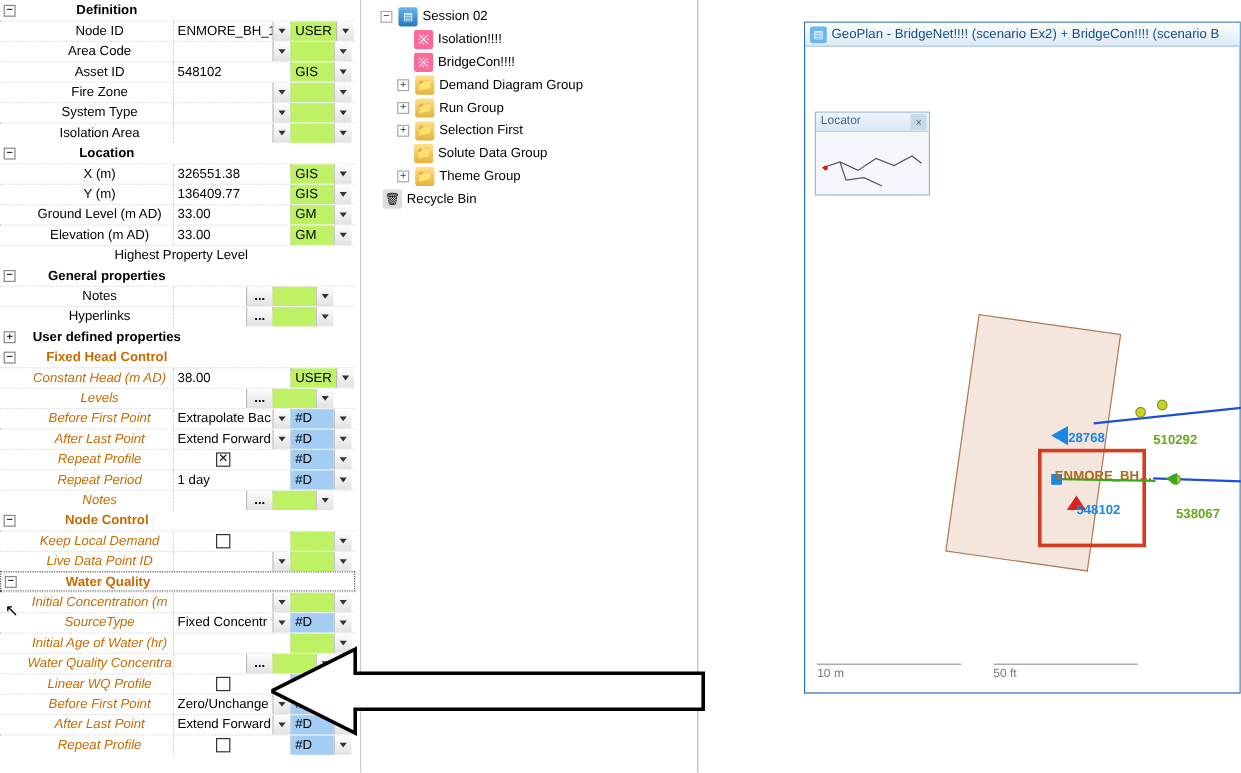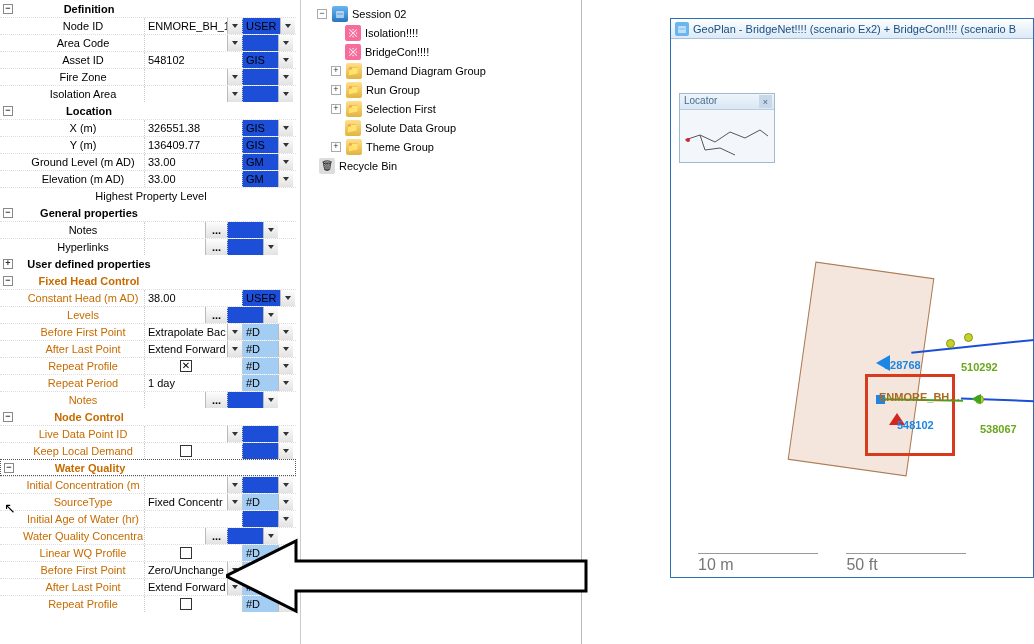--- a/index.html
+++ b/index.html
@@ -50,39 +50,39 @@
     flex: 0 0 144px;
     padding-left: 2px;
     white-space: nowrap;
     overflow: hidden;
     color: #000;
     text-align: center;
   }
   .label.indent1 { padding-left: 22px; flex-basis: 144px; }
   .label.bold { font-weight: bold; }
   .label.orange { color: #c66b00; }
-  .label.italic { }
+  .label.italic { font-style: italic; }
   .val {
     flex: 0 0 83px;
     border-left: 1px dotted #ccc;
     padding: 1px 3px;
     white-space: nowrap;
     overflow: hidden;
     height: 100%;
     display: flex;
     align-items: center;
   }
   .unitcol {
     flex: 0 0 36px;
     border-left: 1px dotted #ccc;
     padding: 1px 3px;
     height: 100%;
     display: flex;
     align-items: center;
-    background: #1d4ed8;
+    background: #bef264;
   }
   .unitcol.highlight { background: #a4cdf4; }
   .dropdown-btn {
     flex: 0 0 15px;
     border-left: 1px solid #bbb;
     background: linear-gradient(#fdfdfd,#e2e2e2);
     display: flex;
     align-items: center;
     justify-content: center;
     height: 100%;
@@ -284,24 +284,24 @@
     width:0;height:0;
     border-top:5px solid transparent;
     border-bottom:5px solid transparent;
     border-right:10px solid #3aa81f;
   }
   .square-blue {
     position:absolute; width:9px; height:9px; background:#1a86e6;
   }
   .scale-bar {
     position:absolute;
-    left:27px; bottom:6px;
+    left:10px; bottom:6px;
     width:280px;
     height:18px;
-    font-size:16px;
+    font-size:10px;
     color:#777;
   }
   .scale-seg { display:inline-block; border-top:1px solid #999; padding-top:2px; margin-right:4px;}
   
   .big-arrow {
     position:absolute;
     left:226px;
     top:536px;
     z-index:50;
     pointer-events:none;
@@ -347,20 +347,27 @@
       <span class="dropdown-btn"></span>
     </div>
     <div class="row">
       <span class="label indent1">Fire Zone</span>
       <span class="val"></span>
       <span class="dropdown-btn"></span>
       <span class="unitcol"></span>
       <span class="dropdown-btn"></span>
     </div>
     <div class="row">
+      <span class="label indent1">System Type</span>
+      <span class="val"></span>
+      <span class="dropdown-btn"></span>
+      <span class="unitcol"></span>
+      <span class="dropdown-btn"></span>
+    </div>
+    <div class="row">
       <span class="label indent1">Isolation Area</span>
       <span class="val"></span>
       <span class="dropdown-btn"></span>
       <span class="unitcol"></span>
       <span class="dropdown-btn"></span>
     </div>
 
     <div class="hdr-row">
       <span class="expander">−</span>
       <span class="label bold">Location</span>
@@ -475,32 +482,32 @@
       <span class="ellipsis-btn">...</span>
       <span class="unitcol"></span>
       <span class="dropdown-btn"></span>
     </div>
 
     <div class="hdr-row">
       <span class="expander">−</span>
       <span class="label bold orange">Node Control</span>
     </div>
     <div class="row">
-      <span class="label indent1 orange italic">Live Data Point ID</span>
-      <span class="val"></span>
-      <span class="dropdown-btn"></span>
-      <span class="unitcol"></span>
-      <span class="dropdown-btn"></span>
-    </div>
-    <div class="row">
       <span class="label indent1 orange italic">Keep Local Demand</span>
       <span class="check-wrap">
           <span class="check-box"></span>
         </span>
       <span style="flex:0 0 15px;border-left:1px dotted #ccc"></span>
+      <span class="unitcol"></span>
+      <span class="dropdown-btn"></span>
+    </div>
+    <div class="row">
+      <span class="label indent1 orange italic">Live Data Point ID</span>
+      <span class="val"></span>
+      <span class="dropdown-btn"></span>
       <span class="unitcol"></span>
       <span class="dropdown-btn"></span>
     </div>
 
     <div class="wq-hdr">
       <span class="expander" style="margin-left:3px">−</span>
       <span class="label bold orange">Water Quality</span>
     </div>
     <div class="row">
       <span class="label indent1 orange italic">Initial  Concentration (m</span>

